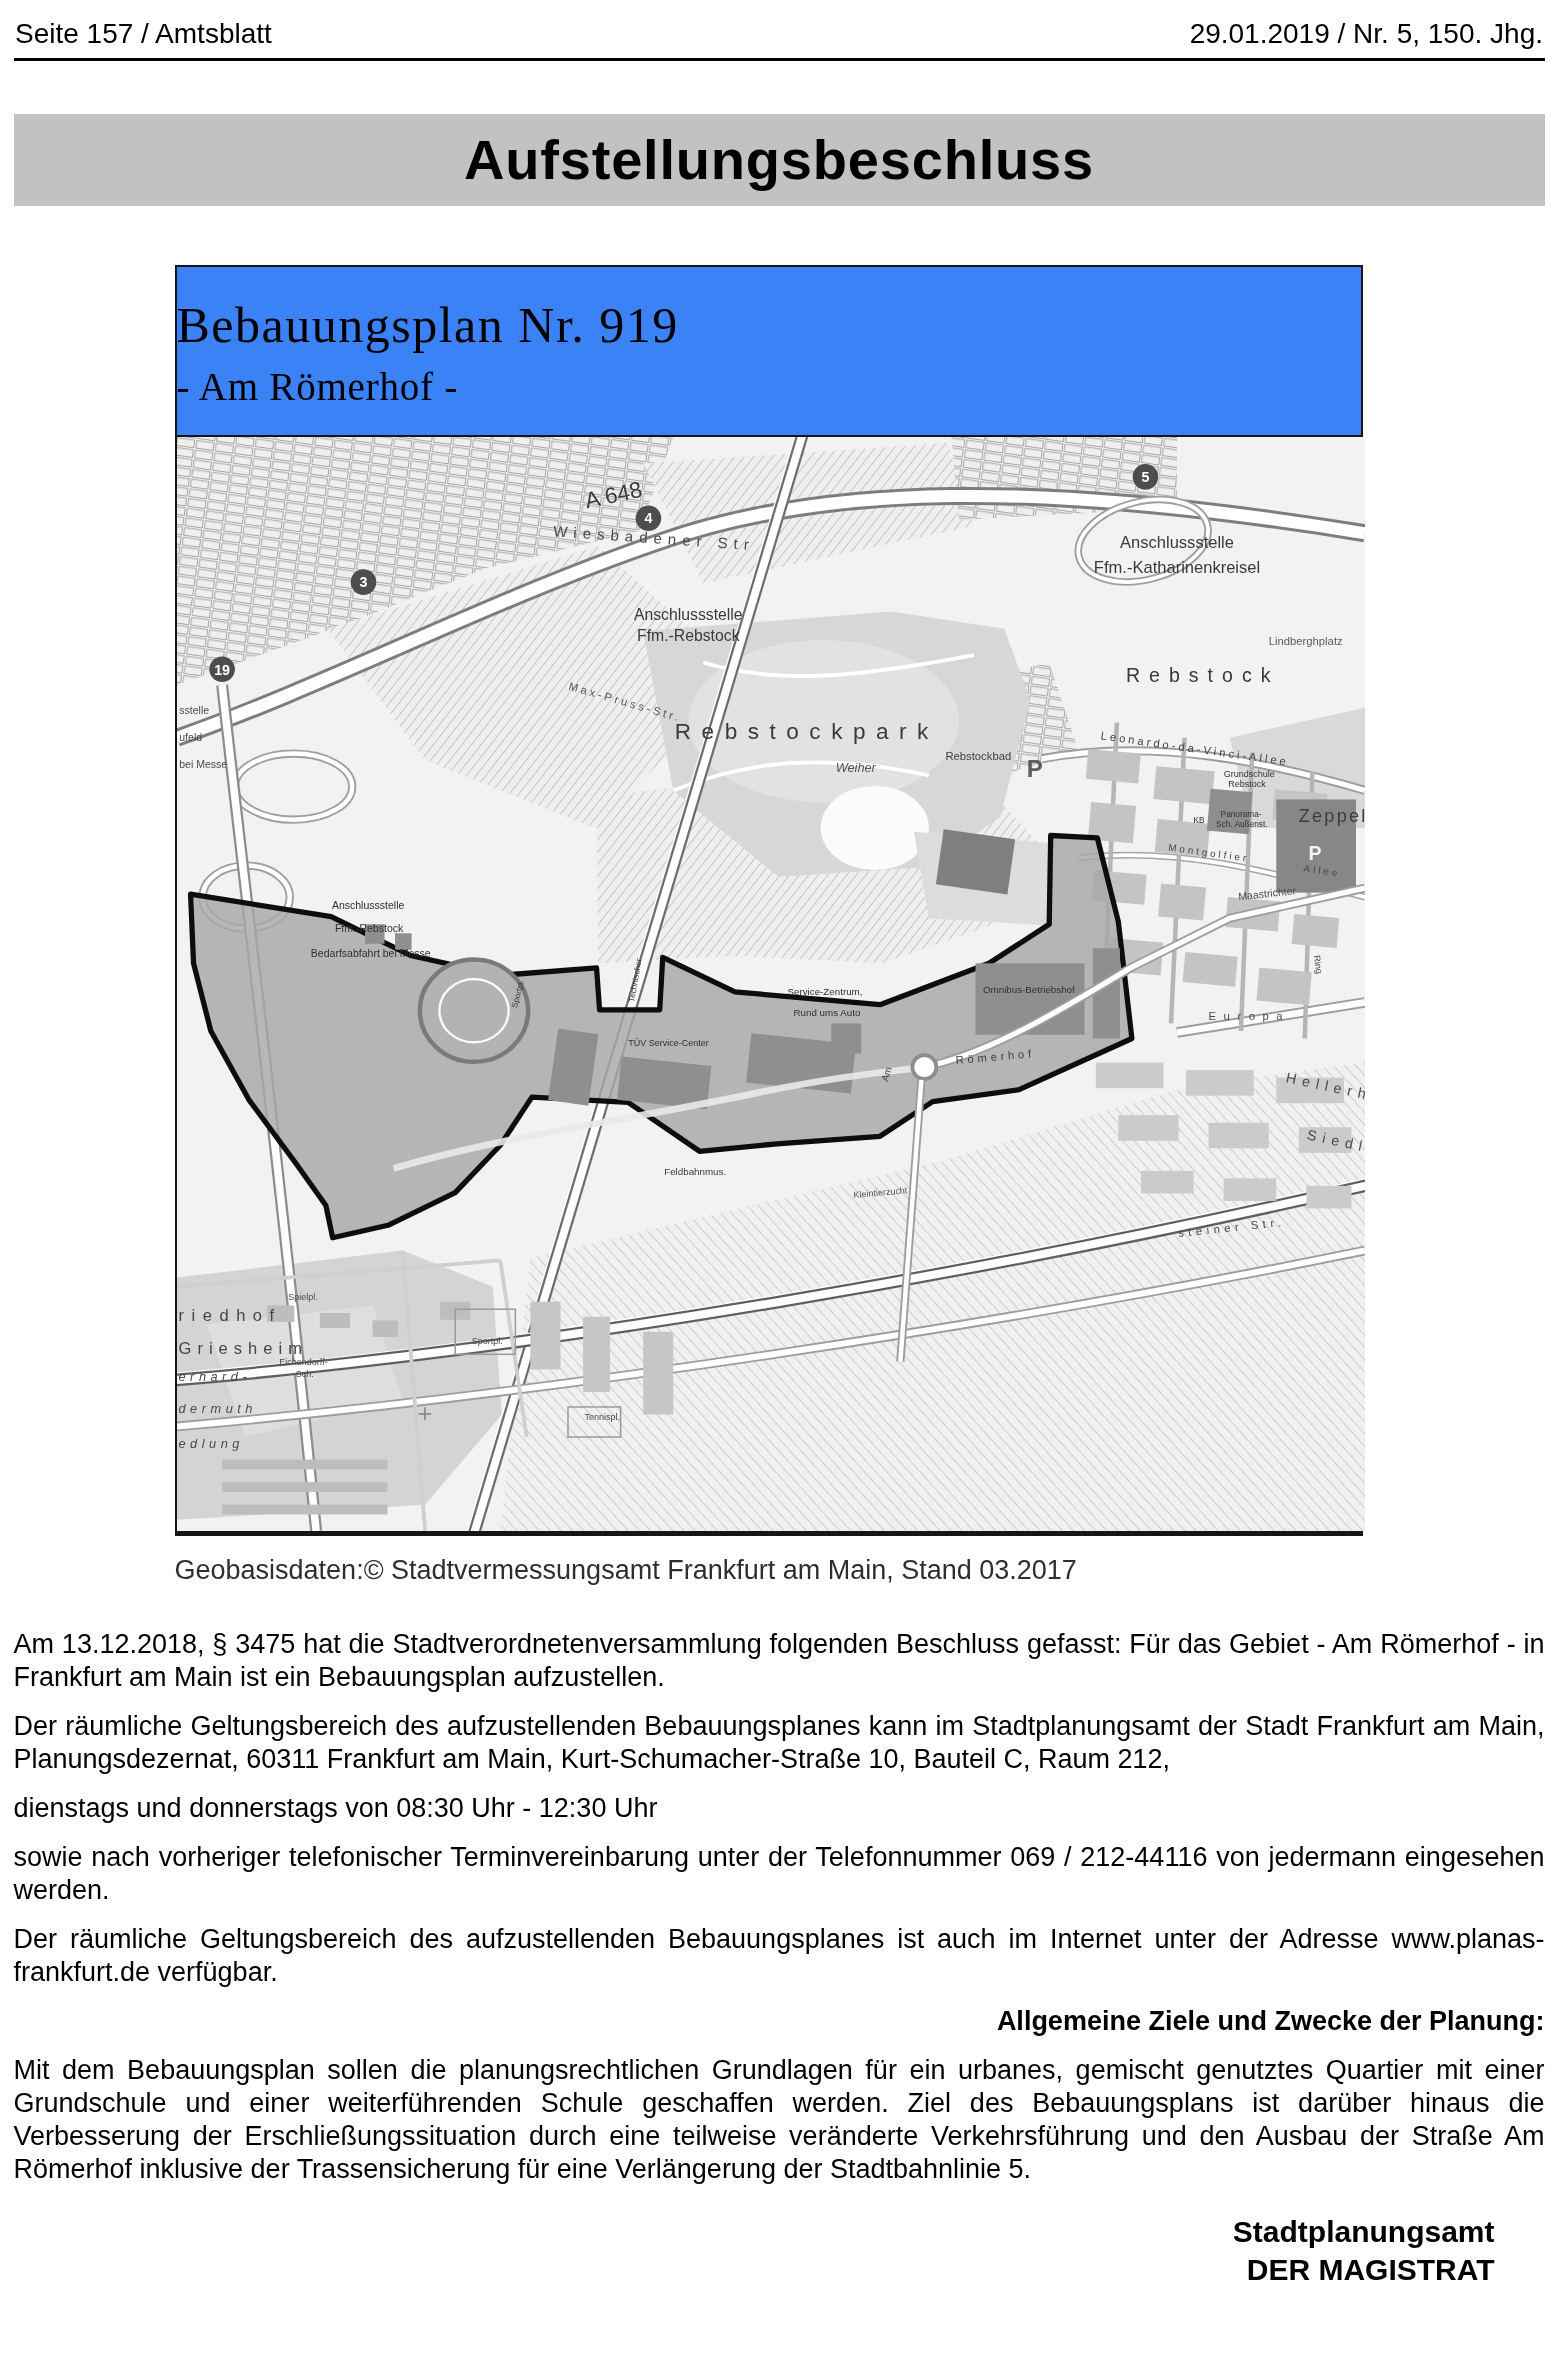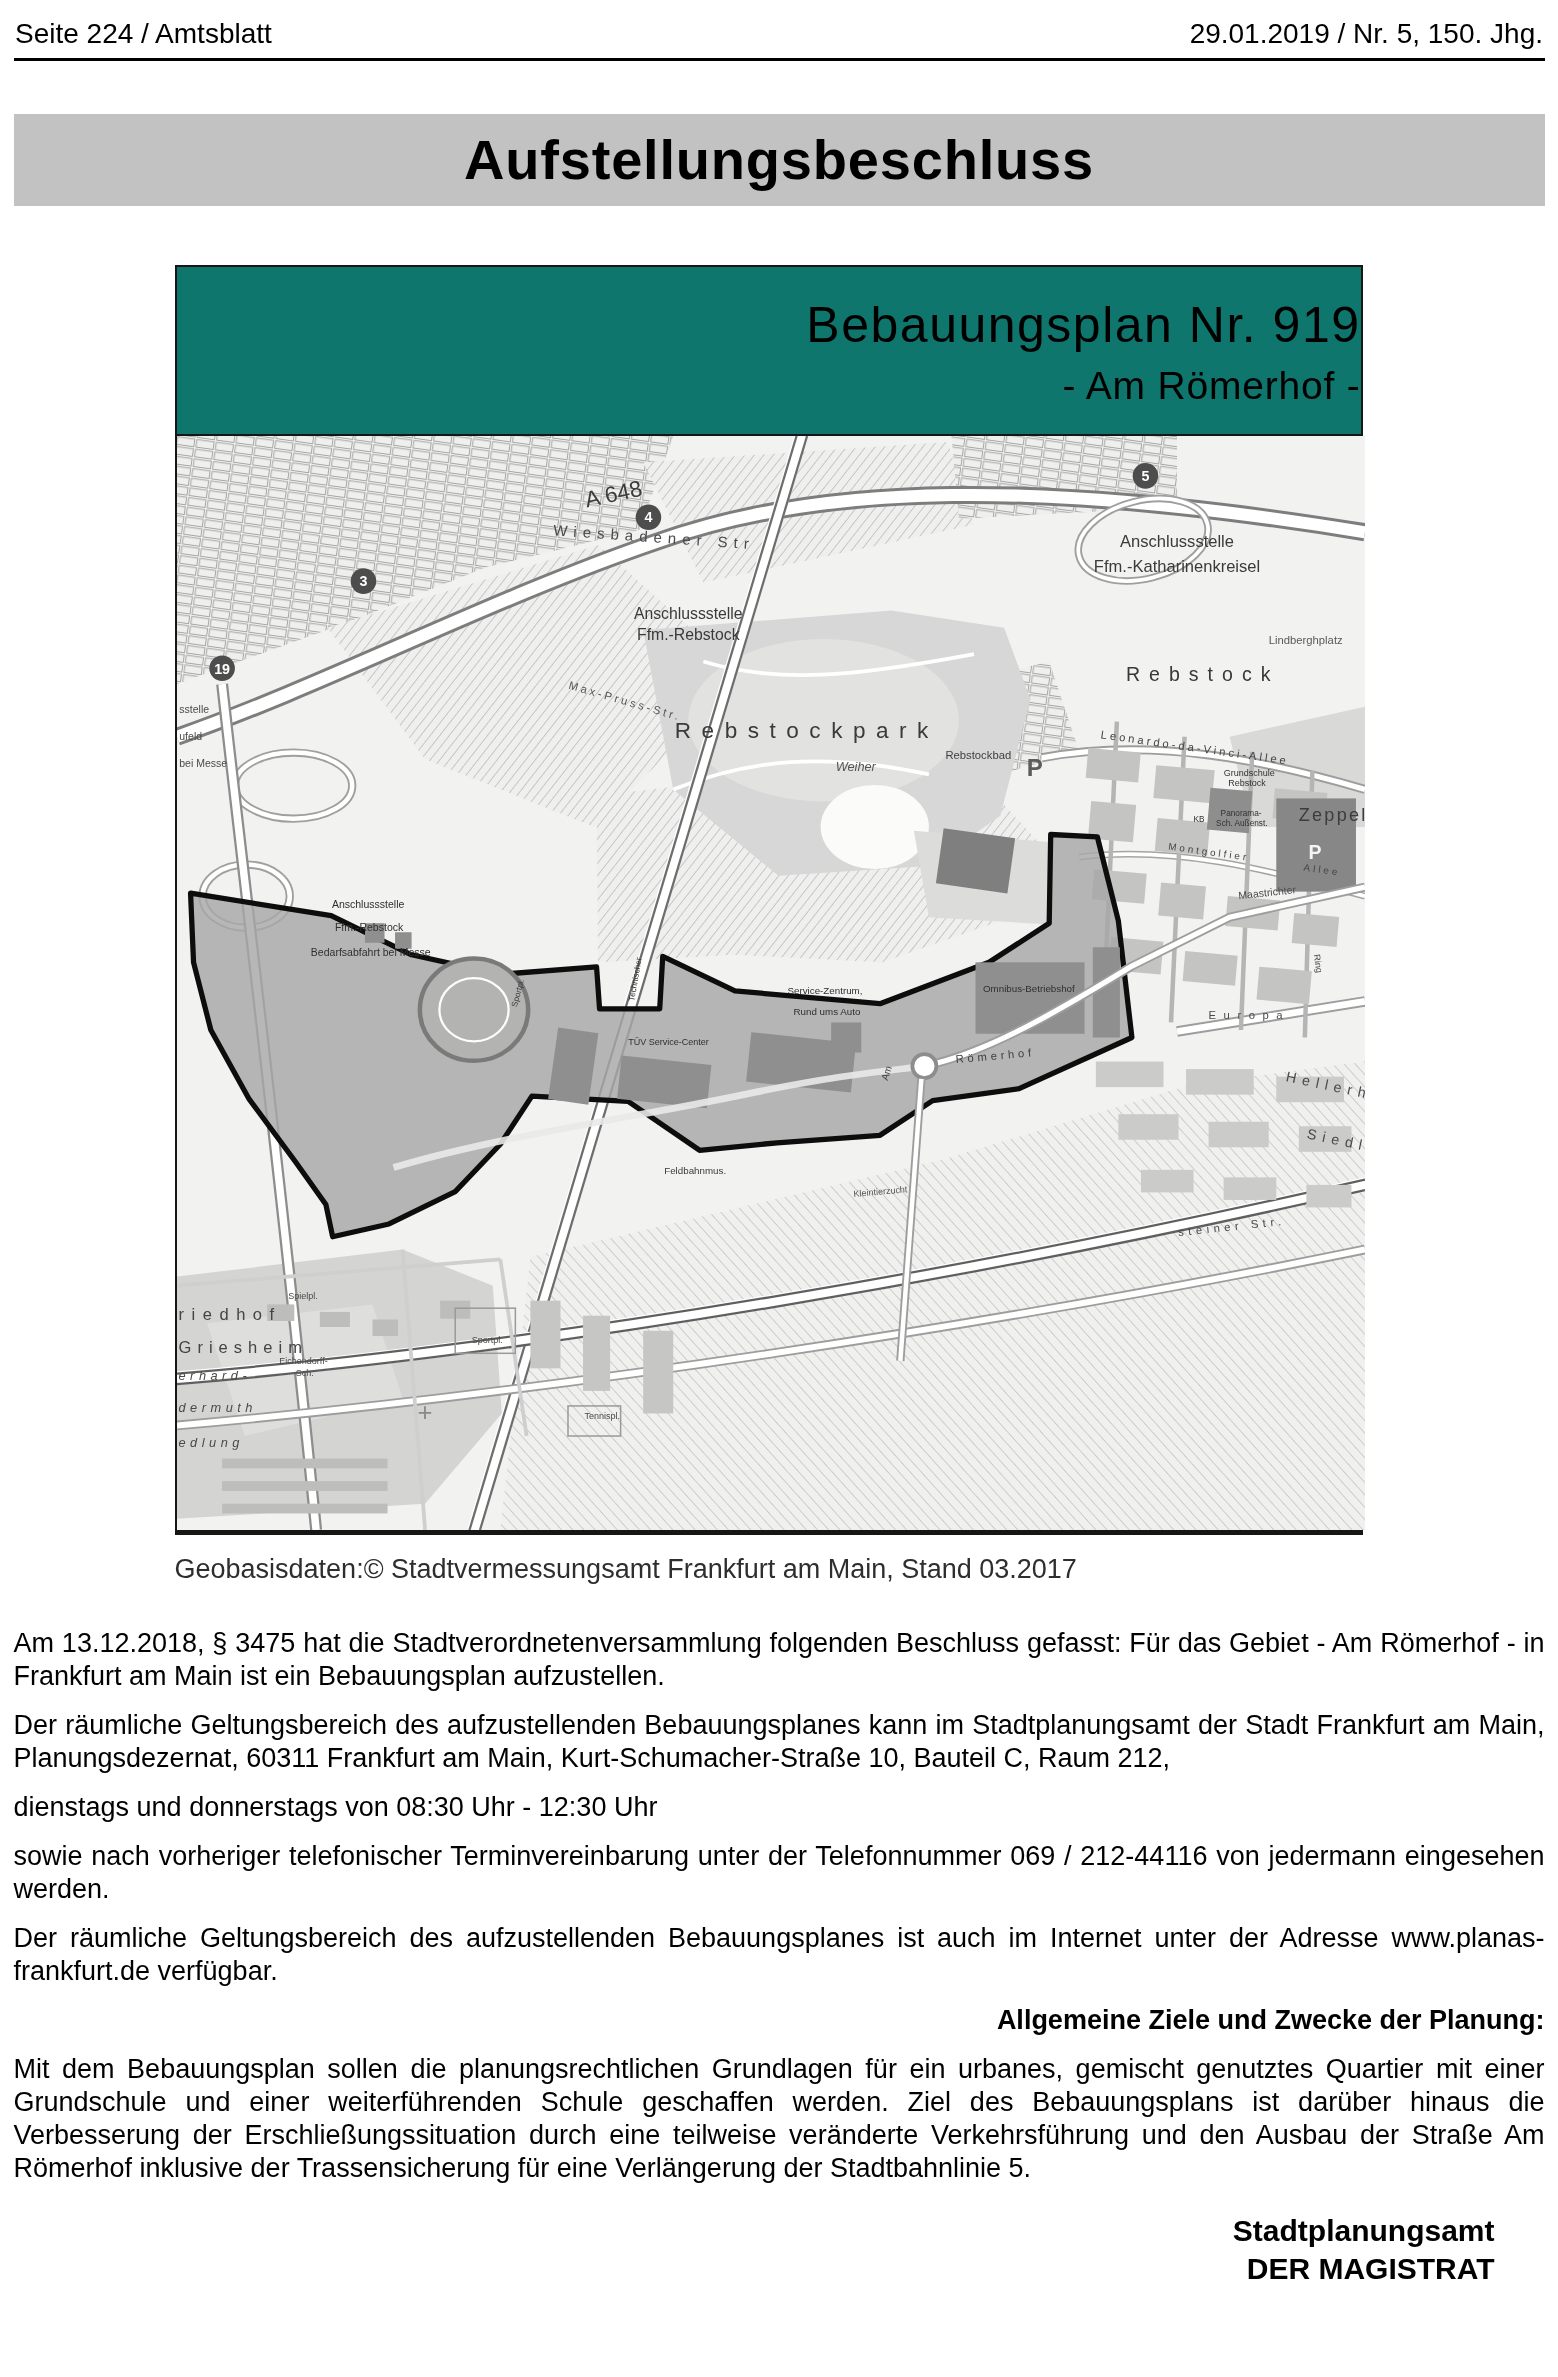--- a/index.html
+++ b/index.html
@@ -7,39 +7,39 @@
     width:1558px;height:2377px;box-sizing:border-box;
     padding:18px 13.5px 0 13.5px;background:#ffffff;overflow:hidden;
     font-family:"Liberation Sans", sans-serif;color:#000;
   }
   .header{display:flex;justify-content:space-between;align-items:flex-end;
     font-size:28px;padding:0 1.5px 7.5px 1.5px;border-bottom:3px solid #000;}
   .banner{margin-top:53px;height:92px;display:flex;align-items:center;justify-content:center;}
   .banner h1{margin:0;font-size:56px;font-weight:bold;letter-spacing:0.8px;}
   .figure{width:1188px;margin:59px auto 0 161px;}
   .figure-frame{border:2.3px solid #161616;border-bottom-width:5.3px;}
-  .figure-title{border-bottom:2.3px solid #161616;text-align:right;padding:29px 0 25.6px 0;background:#0f766e;}
+  .figure-title{border-bottom:2.3px solid #161616;text-align:left;padding:29px 0 25.6px 0;background:#3b82f6;font-family:Liberation Serif, serif;}
   .figure-title .t1{font-size:50px;letter-spacing:1.5px;}
   .figure-title .t2{font-size:39px;margin-top:10.5px;letter-spacing:0.8px;}
   .mapwrap{position:relative;height:1094px;background:#f2f2f0;}
   svg{display:block;}
   .caption{font-size:27px;color:#2e2e2e;margin:19.6px 0 0 161px;}
   .bodytext{margin-top:42px;font-size:27px;line-height:33px;text-align:justify;}
   .bodytext p{margin:0 0 16px 0;}
   .bodytext p.bold{font-weight:bold;text-align:right;}
   .footer{margin-top:27px;text-align:right;padding-right:50px;font-weight:bold;font-size:30px;line-height:38px;}
   .map-label{font-family:"Liberation Sans",sans-serif;}
 </style>
 </head>
 <body>
 
 <div class="page">
 
   <div class="header">
-    <span>Seite 224 / Amtsblatt</span>
+    <span>Seite 157 / Amtsblatt</span>
     <span>29.01.2019 / Nr. 5, 150. Jhg.</span>
   </div>
 
   <div class="banner" id="banner" style="background: rgb(194, 194, 194);">
     <h1>Aufstellungsbeschluss</h1>
   </div>
 
   <div class="figure">
     <div class="figure-frame">
       <div class="figure-title">

